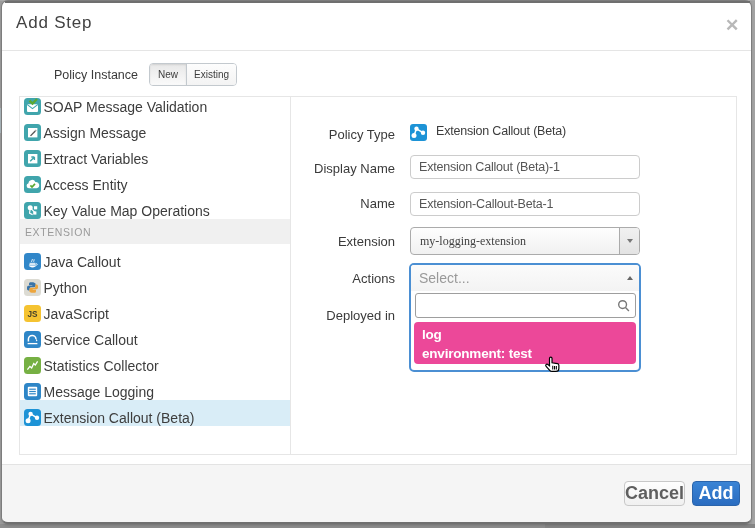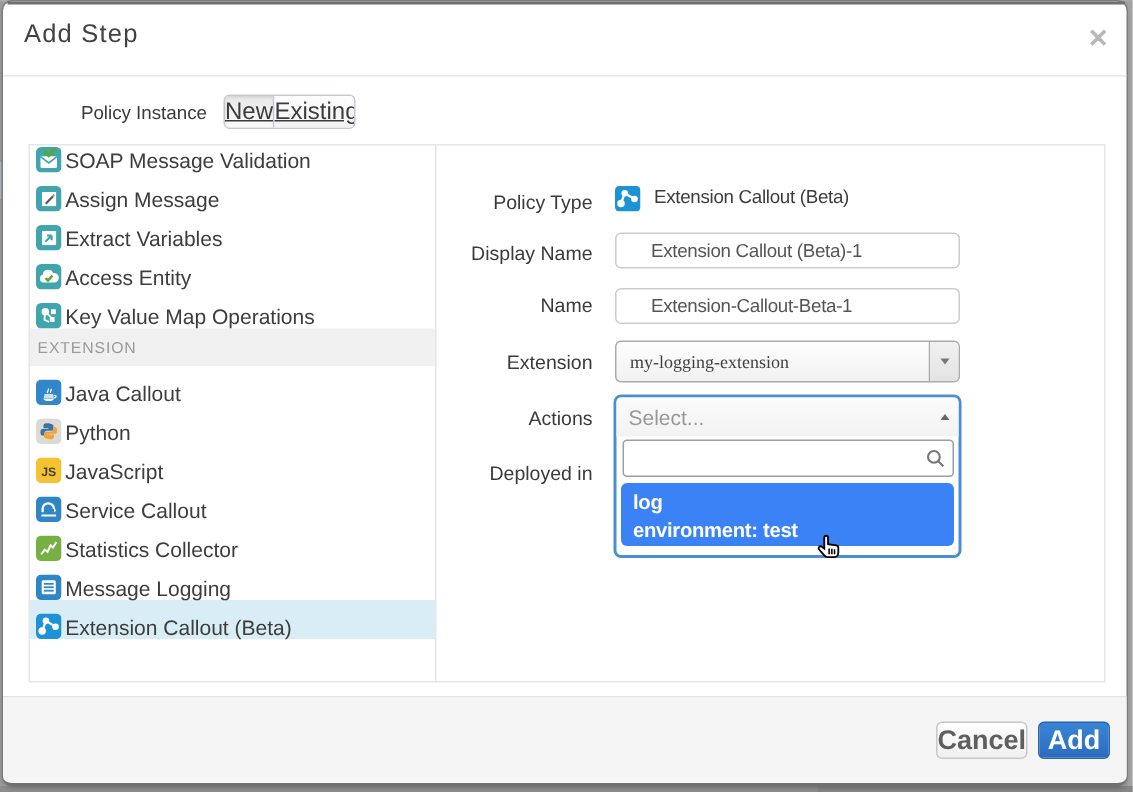--- a/index.html
+++ b/index.html
@@ -14,41 +14,41 @@
   #botstrip{left:0;top:524px;width:755px;height:4px;background:#8d8d8d;}
   #botstrip2{left:545px;top:524px;width:210px;height:4px;background:#858585;}
   #modal{left:2px;top:1px;width:749px;height:522px;background:#fff;
     border-radius:6px;box-shadow:0 0 0 1px #7d7d7d,0 2px 3px rgba(0,0,0,.22);}
   #hdr-title{left:14px;top:12px;font-size:17px;letter-spacing:.8px;color:#424242;}
   #hdr-x{left:723px;top:14px;font-size:17px;font-weight:bold;color:#b8b8b8;}
   #hdr-line{left:0;top:49px;width:749px;height:1px;background:#e5e5e5;}
   #pi-label{left:0;top:66.5px;width:136px;text-align:right;font-size:12.5px;color:#3a3a3a;}
   #toggle{left:147px;top:62px;width:88px;height:23px;border:1px solid #c3c9ce;
     border-radius:4px;display:flex;box-sizing:border-box;overflow:hidden;}
-  #toggle .seg{font-size:16px;color:#3c3c3c;display:flex;align-items:center;justify-content:center;text-decoration:underline;}
+  #toggle .seg{font-size:10px;color:#3c3c3c;display:flex;align-items:center;justify-content:center;}
   #seg-new{width:36px;background:linear-gradient(#e8e8e8,#fafafa);box-shadow:inset 0 1px 2px rgba(0,0,0,.1);border-right:1px solid #c3c9ce;}
   #seg-ex{flex:1;background:linear-gradient(#fdfdfd,#f3f3f3);}
   #content{left:17px;top:95px;width:718px;height:359px;border:1px solid #e6e6e6;
     box-sizing:border-box;}
   #vline{left:288px;top:95px;width:1px;height:359px;background:#e6e6e6;}
   
   #list{left:18px;top:96px;width:270px;height:357px;overflow:hidden;}
   .row{height:25.9px;display:flex;align-items:flex-end;font-size:14px;color:#3d3d3d;white-space:nowrap;}
   .row svg{margin-left:3.5px;margin-right:3px;flex:none;}
   .row.first{margin-top:-7.9px;}
   .row.sel{background:#d9edf7;}
   .sect{height:25.9px;display:flex;align-items:center;background:#f0f0f0;
     font-size:10.5px;color:#9a9a9a;letter-spacing:.6px;padding-left:5px;}
   
   .flabel{position:absolute;right:356px;font-size:13px;color:#3a3a3a;white-space:nowrap;}
   #ptype-icon{left:408px;top:123px;}
   #ptype-text{left:434px;top:123px;font-size:12.5px;letter-spacing:-.2px;color:#3c3c3c;}
   .tinput{position:absolute;left:408px;width:230px;height:24px;border:1px solid #ccc;
     border-radius:4px;box-sizing:border-box;font-size:12.5px;letter-spacing:-.2px;color:#555;
-    display:flex;align-items:center;padding-left:23px;background:#fff;}
+    display:flex;align-items:center;padding-left:8px;background:#fff;}
   #sel-ext{left:408px;top:226px;width:230px;height:28px;border:1px solid #ababab;
     border-radius:4px;box-sizing:border-box;background:linear-gradient(#fefefe,#f1f1f1);
     display:flex;align-items:center;}
   #sel-ext .txt{font-size:12px;color:#3f3f3f;padding-left:9px;flex:1;font-family:Liberation Serif, serif;}
   #sel-ext .arrowbox{width:19px;height:100%;border-left:1px solid #ababab;
     background:linear-gradient(#f1f1f1,#e3e3e3);border-radius:0 3px 3px 0;
     display:flex;align-items:center;justify-content:center;}
   .tri-dn{width:0;height:0;border-left:3.5px solid transparent;border-right:3.5px solid transparent;
     border-top:4.5px solid #777;}
   .tri-up{width:0;height:0;border-left:3.5px solid transparent;border-right:3.5px solid transparent;
@@ -56,21 +56,21 @@
   #actions{left:407px;top:262px;width:232px;height:109px;border:2px solid #4b8fd3;
     border-radius:5px;box-sizing:border-box;background:#fff;}
   #act-head{position:absolute;left:0;top:0;width:228px;height:26px;
     background:linear-gradient(#fbfbfb,#f3f3f3);border-radius:3px 3px 0 0;
     display:flex;align-items:center;}
   #act-head .ph{font-size:14px;color:#999;padding-left:8px;flex:1;}
   #act-head .tri-up{margin-right:6px;}
   #act-search{position:absolute;left:4px;top:28px;width:221px;height:25px;
     border:1px solid #9e9e9e;border-radius:3px;box-sizing:border-box;background:#fff;}
   #act-search svg{position:absolute;right:4px;top:5px;}
-  #act-opt{position:absolute;left:3px;top:57px;width:222px;height:42px;background:#3b82f6;
+  #act-opt{position:absolute;left:3px;top:57px;width:222px;height:42px;background:#ec4899;
     border-radius:4px;color:#fff;font-weight:bold;font-size:13.5px;letter-spacing:-.2px;line-height:19px;
     padding:2.5px 0 0 8px;box-sizing:border-box;}
   #cursor{left:542px;top:355px;}
   
   #footer{left:0;top:463px;width:749px;height:60px;background:#f5f5f5;
     border-top:1px solid #e3e3e3;border-bottom:2px solid #707070;border-radius:0 0 6px 6px;box-sizing:border-box;}
   .btn{position:absolute;top:480px;height:25px;border-radius:4px;box-sizing:border-box;
     display:flex;align-items:center;justify-content:center;font-size:18px;}
   #btn-cancel{left:622px;width:61px;background:linear-gradient(#fefefe,#f0f0f0);
     border:1px solid #c8c8c8;color:#5f5f5f;font-weight:bold;}

